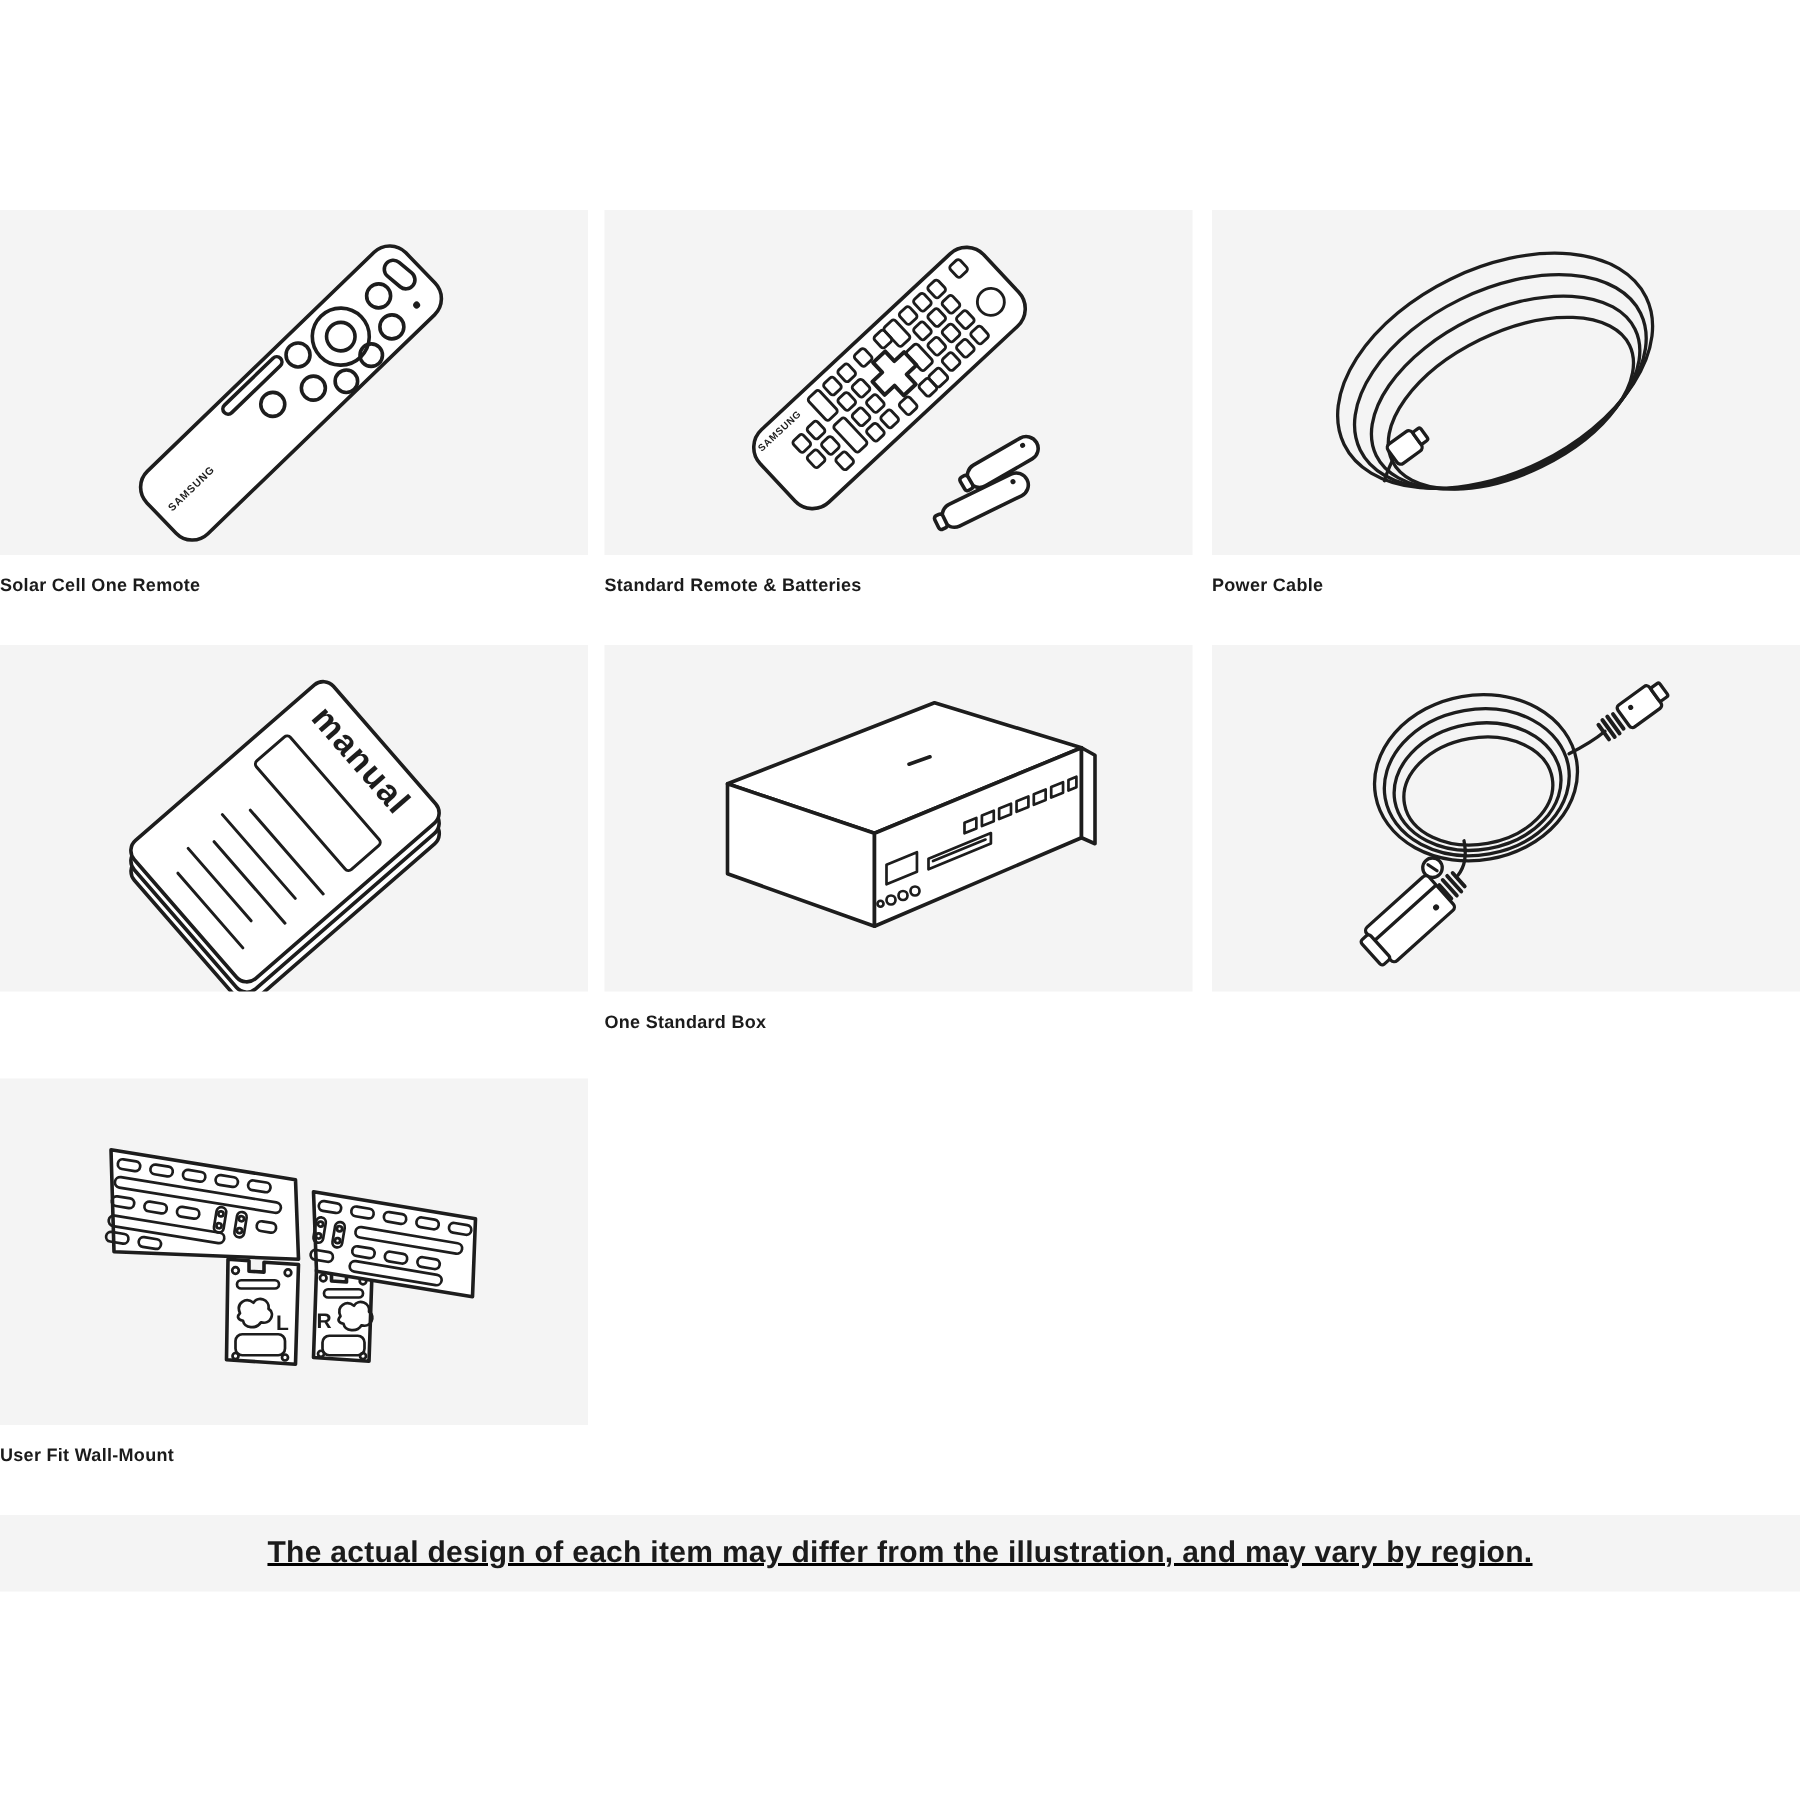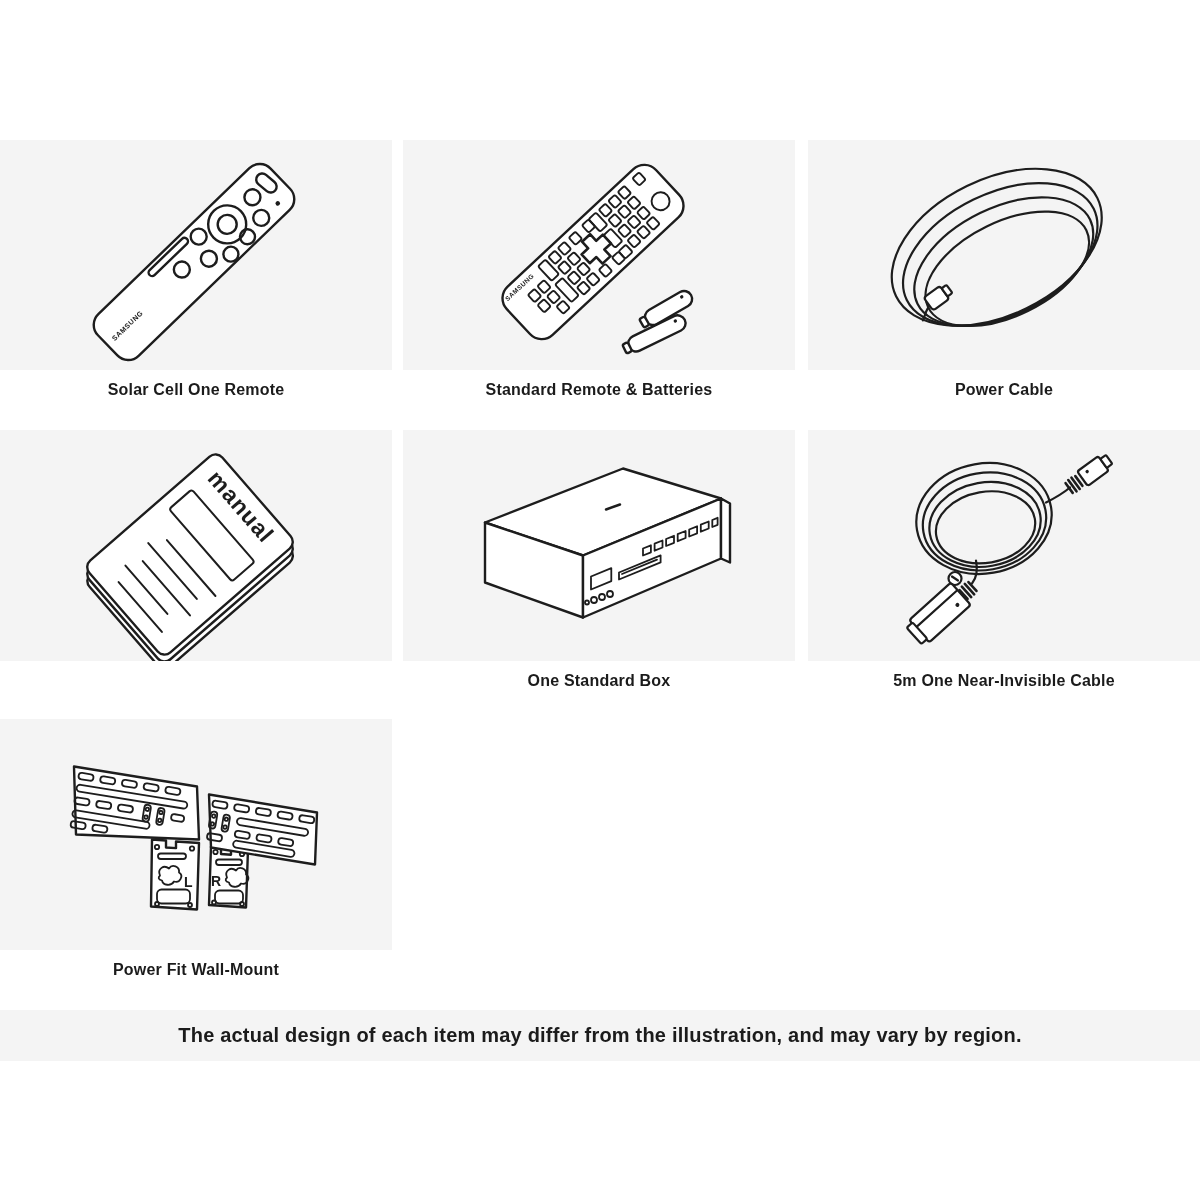--- a/index.html
+++ b/index.html
@@ -1,23 +1,23 @@
 <!DOCTYPE html>
 <html style="--tile-bg: #f4f4f4; --txt: #1b1b1b;"><head>
 <meta charset="utf-8">
 <style>
   html,body{margin:0;padding:0;background:#ffffff;}
   body{width:1200px;height:1200px;font-family:"Liberation Sans",sans-serif;}
   .canvas{position:relative;width:1200px;height:1200px;background:#fff;overflow:hidden;}
   .tile{position:absolute;background:var(--tile-bg,#f4f4f4);}
   .tile svg{display:block;width:100%;height:100%;}
-  .item-label{position:absolute;text-align:center;font-size:16px;font-weight:700;
+  .item-label{position:absolute;font-size:12px;font-weight:700;
               color:var(--txt,#1b1b1b);letter-spacing:.2px;line-height:26px;height:26px;}
   .note-strip{position:absolute;left:0;top:1010px;width:1200px;height:51px;
-              background:var(--tile-bg,#f4f4f4);display:flex;align-items:center;justify-content:center;}
+              background:var(--tile-bg,#f4f4f4);display:flex;align-items:center;justify-content:center;text-decoration:underline;}
   .note-strip p{margin:0;font-size:20px;font-weight:700;color:var(--txt,#1b1b1b);letter-spacing:.2px;}
   svg text{font-family:"Liberation Sans",sans-serif;}
 </style>
 </head>
 <body>
 
 <div class="canvas">
 
   <div class="tile" style="left:0;top:140px;width:392px;height:230px">
     <svg viewBox="0 0 392 230">
@@ -277,20 +277,19 @@
           <rect x="32" y="41" width="62" height="7" rx="3.5"></rect>
         </g>
       </g>
     </svg>
   </div>
 
   <div class="item-label" style="left:0;top:377px;width:392px">Solar Cell One Remote</div>
   <div class="item-label" style="left:808px;top:377px;width:392px">Power Cable</div>
   <div class="item-label" style="left:403px;top:377px;width:392px">Standard Remote &amp; Batteries</div>
   <div class="item-label" style="left:403px;top:668px;width:392px">One Standard Box</div>
-  <div class="item-label" style="left:808px;top:668px;width:392px">5m One Near-Invisible Cable</div>
-  <div class="item-label" style="left:0;top:957px;width:392px">Power Fit Wall-Mount</div>
+  <div class="item-label" style="left:0;top:957px;width:392px">User Fit Wall-Mount</div>
 
   <div class="note-strip">
     <p>The actual design of each item may differ from the illustration, and may vary by region.</p>
   </div>
 
 </div>
 
 </body></html>

